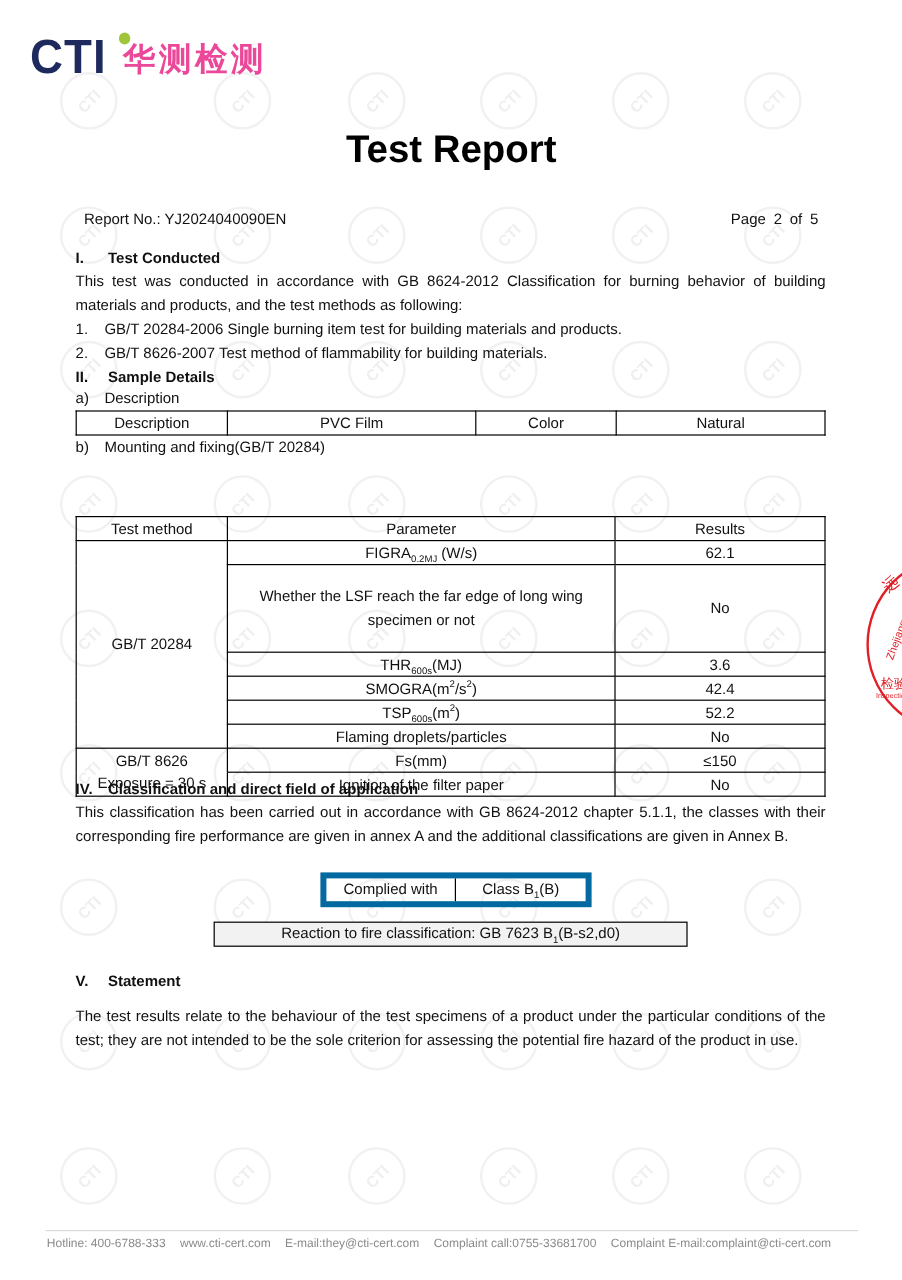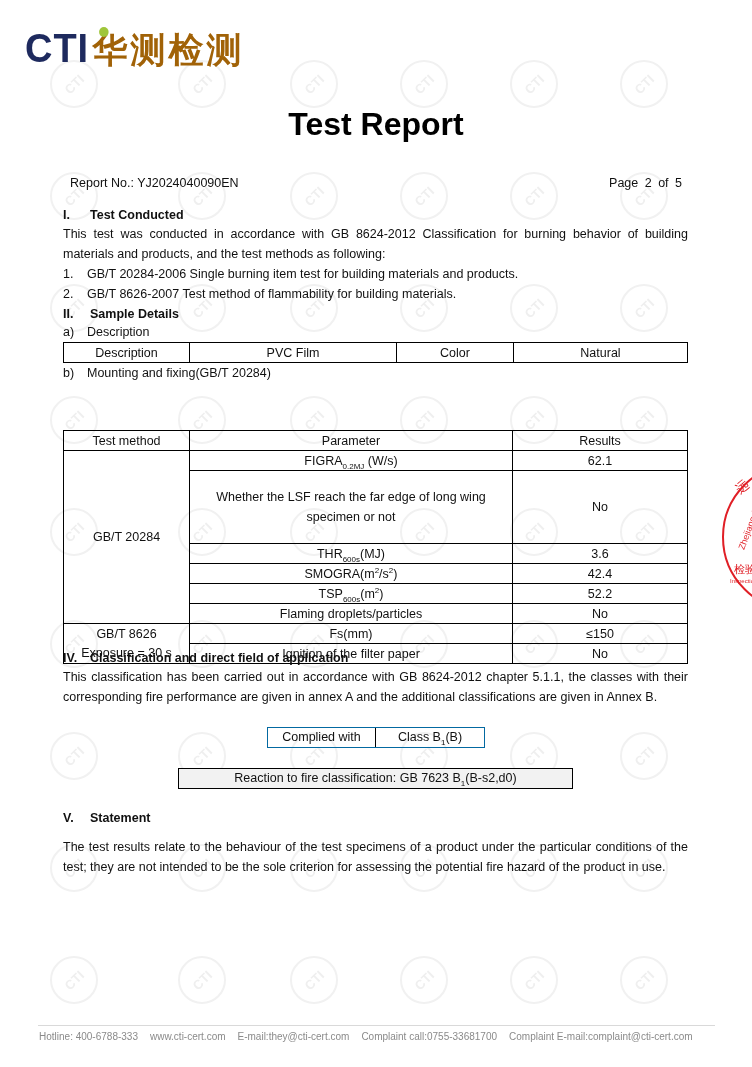--- a/index.html
+++ b/index.html
@@ -10,42 +10,42 @@
   .wm { position: absolute; width: 48px; height: 48px; border: 2px solid #f1f1f1; border-radius: 50%;
         color: #efefef; font-weight: bold; font-size: 13px; display: flex; align-items: center; justify-content: center;
         transform: rotate(-45deg); font-family: "Liberation Sans", sans-serif; }
 
   .content { position: relative; z-index: 1; }
 
   .logo { position: absolute; left: 25px; top: 28px; display: flex; align-items: flex-end; }
   .logo-cti { position: relative; font-family: "Liberation Sans", sans-serif; font-weight: bold; font-size: 40px;
               color: #1e2a5e; letter-spacing: 1px; line-height: 40px; transform: scaleX(0.95); transform-origin: left; }
   .logo-dot { position: absolute; left: 78px; top: -1px; width: 10px; height: 10px; border-radius: 50%; background: #9fc63a; }
-  .logo-cn { font-family: "DejaVu Sans", sans-serif; font-weight: bold; font-size: 35px; color: #a16207;
-             margin-left: 0; letter-spacing: 3px; line-height: 36px; }
+  .logo-cn { font-family: "DejaVu Sans", sans-serif; font-weight: bold; font-size: 27px; color: #ec4899;
+             margin-left: 10px; letter-spacing: 3px; line-height: 36px; }
 
   .title { position: absolute; left: 0; width: 752px; top: 106px; text-align: center; font-weight: bold; font-size: 32px; color: #000; }
 
   .report-no { position: absolute; left: 70px; top: 176px; font-size: 12.5px; }
   .page-no { position: absolute; right: 70px; top: 176px; font-size: 12.5px; word-spacing: 3px; }
 
   .section { position: absolute; left: 63px; width: 625px; }
   .heading { font-weight: bold; font-size: 12.5px; display: flex; }
   .heading .num { width: 27px; }
   .para { font-size: 12.5px; line-height: 20px; text-align: justify; }
   .li { display: flex; line-height: 20px; }
   .li .n { width: 24px; }
 
   table { border-collapse: collapse; width: 625px; font-size: 12.5px; }
   td { border: 1px solid #000; padding: 0 6px; height: 20px; line-height: 18px; text-align: center; }
   td.c { text-align: center; }
 
   sub, sup { font-size: 8px; line-height: 0; }
 
-  .box1 { position: absolute; left: 267px; top: 727px; display: flex; border: 1px solid #0369a1; }
+  .box1 { position: absolute; left: 267px; top: 727px; display: flex; border: 5px solid #0369a1; }
   .box1 div { padding: 0 14px; height: 19px; line-height: 19px; font-size: 12.5px; }
   .box1 .b1 { width: 108px; text-align: center; border-right: 1px solid #000; }
   .box1 .b2 { width: 108px; text-align: center; }
 
   .box2 { position: absolute; left: 178px; top: 768px; width: 395px; height: 21px; border: 1px solid #000; background: #f2f2f2;
           text-align: center; line-height: 19px; font-size: 12.5px; }
 
   .footer-line { position: absolute; left: 38px; top: 1025px; width: 677px; height: 1px; background: #d9d9d9; }
   .footer { position: absolute; left: 39px; top: 1031px; font-size: 10px; color: #8a8a8a; display: flex; gap: 12px; white-space: nowrap; }
 

